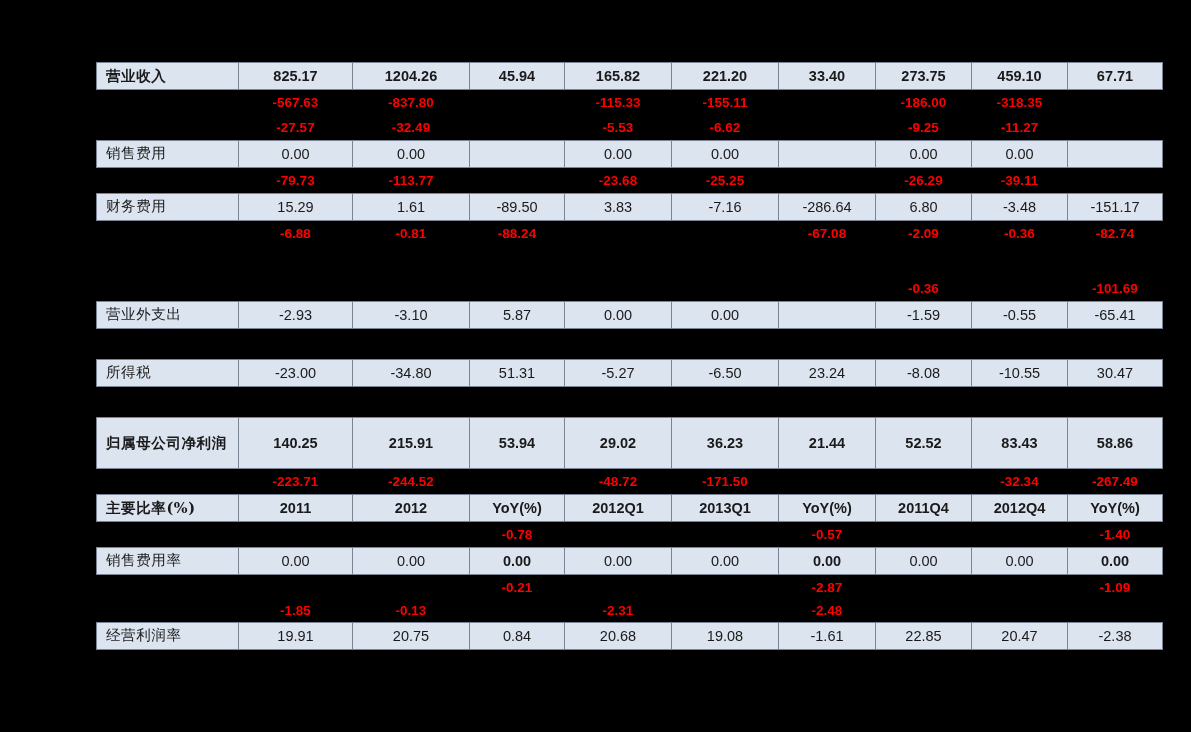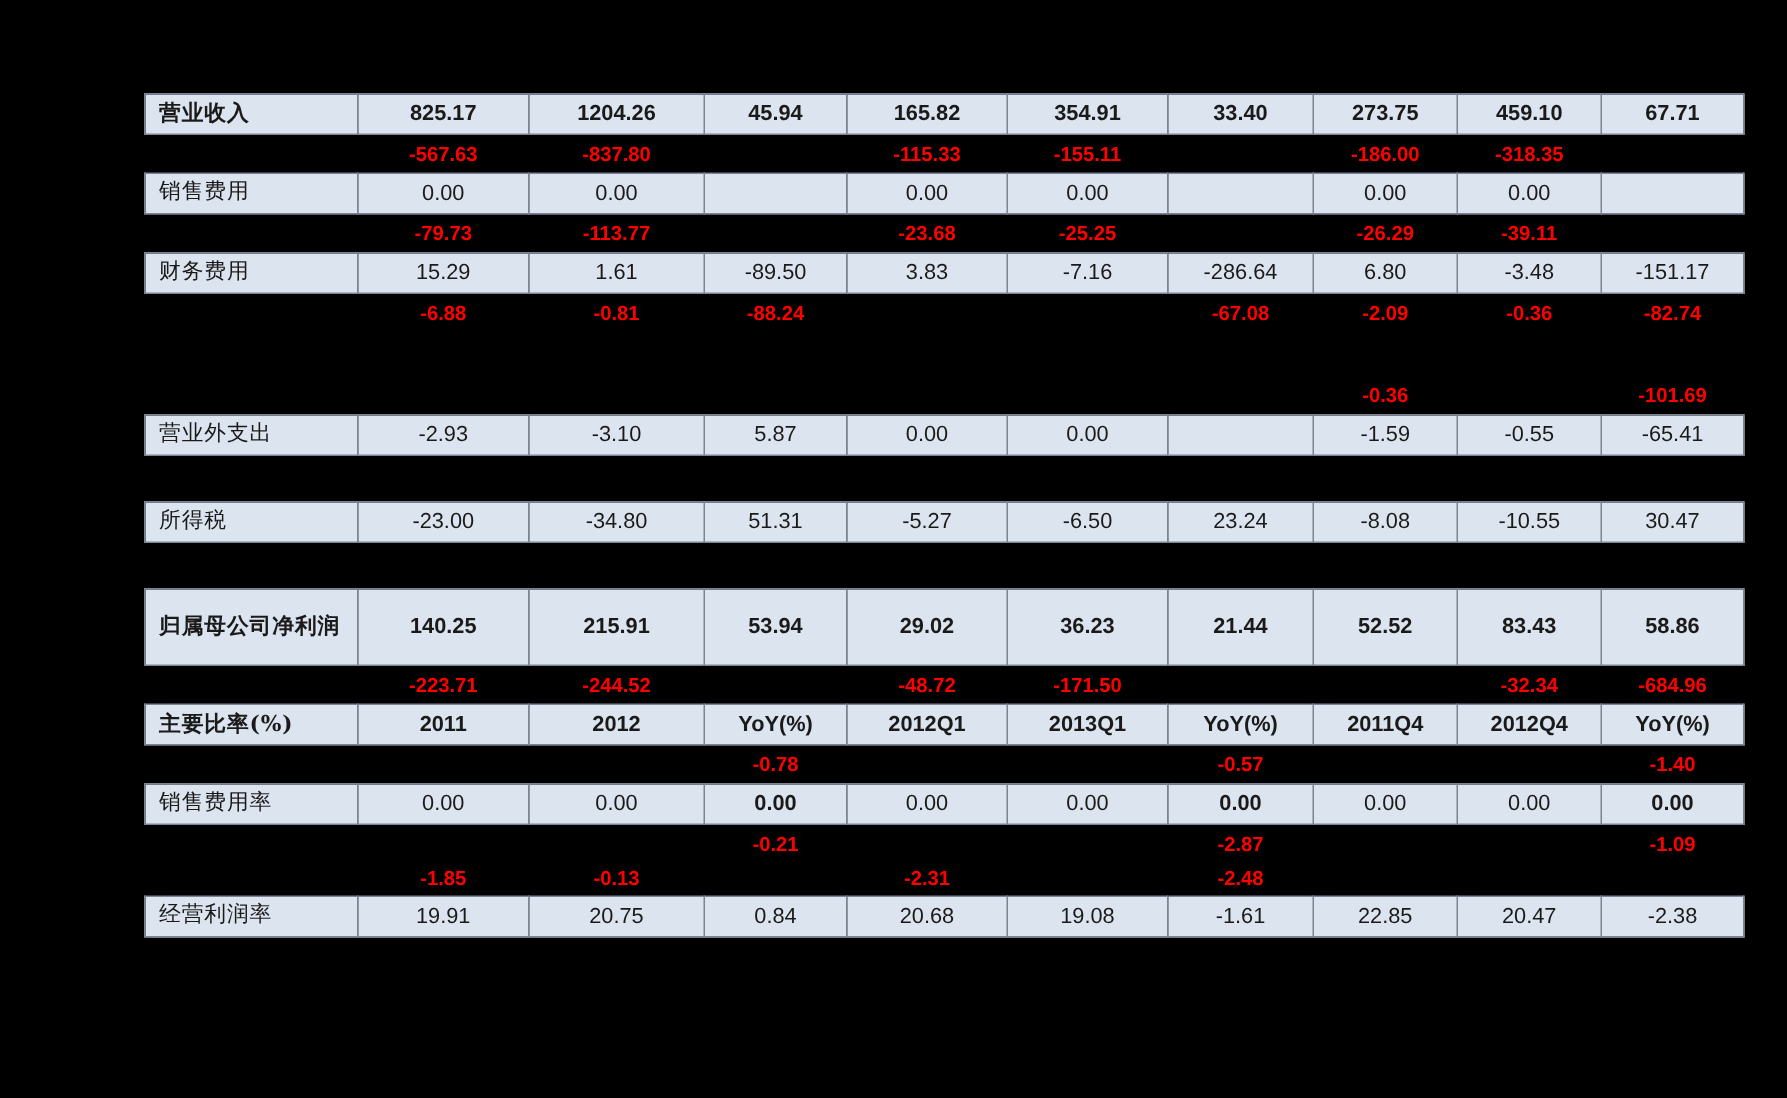--- a/index.html
+++ b/index.html
@@ -81,36 +81,48 @@
       <col style="width:96px">
       <col style="width:95px">
     </colgroup>
     <tbody id="tbody">
         <tr class="datarow">
           <td class="lbl bold">营业收入</td>
           <td class="bold">825.17</td>
           <td class="bold">1204.26</td>
           <td class="bold">45.94</td>
           <td class="bold">165.82</td>
-          <td class="bold">354.91</td>
+          <td class="bold">221.20</td>
           <td class="bold">33.40</td>
           <td class="bold">273.75</td>
           <td class="bold">459.10</td>
           <td class="bold">67.71</td>
         </tr>
         <tr class="gaprow">
           <td></td>
           <td>-567.63</td>
           <td>-837.80</td>
           <td></td>
           <td>-115.33</td>
           <td>-155.11</td>
           <td></td>
           <td>-186.00</td>
           <td>-318.35</td>
+          <td></td>
+        </tr>
+        <tr class="gaprow">
+          <td></td>
+          <td>-27.57</td>
+          <td>-32.49</td>
+          <td></td>
+          <td>-5.53</td>
+          <td>-6.62</td>
+          <td></td>
+          <td>-9.25</td>
+          <td>-11.27</td>
           <td></td>
         </tr>
         <tr class="datarow">
           <td class="lbl">销售费用</td>
           <td class="">0.00</td>
           <td class="">0.00</td>
           <td class=""></td>
           <td class="">0.00</td>
           <td class="">0.00</td>
           <td class=""></td>
@@ -241,21 +253,21 @@
         <tr class="gaprow">
           <td></td>
           <td>-223.71</td>
           <td>-244.52</td>
           <td></td>
           <td>-48.72</td>
           <td>-171.50</td>
           <td></td>
           <td></td>
           <td>-32.34</td>
-          <td>-684.96</td>
+          <td>-267.49</td>
         </tr>
         <tr class="datarow">
           <td class="lbl bold">主要比率(%)</td>
           <td class="bold">2011</td>
           <td class="bold">2012</td>
           <td class="bold">YoY(%)</td>
           <td class="bold">2012Q1</td>
           <td class="bold">2013Q1</td>
           <td class="bold">YoY(%)</td>
           <td class="bold">2011Q4</td>

